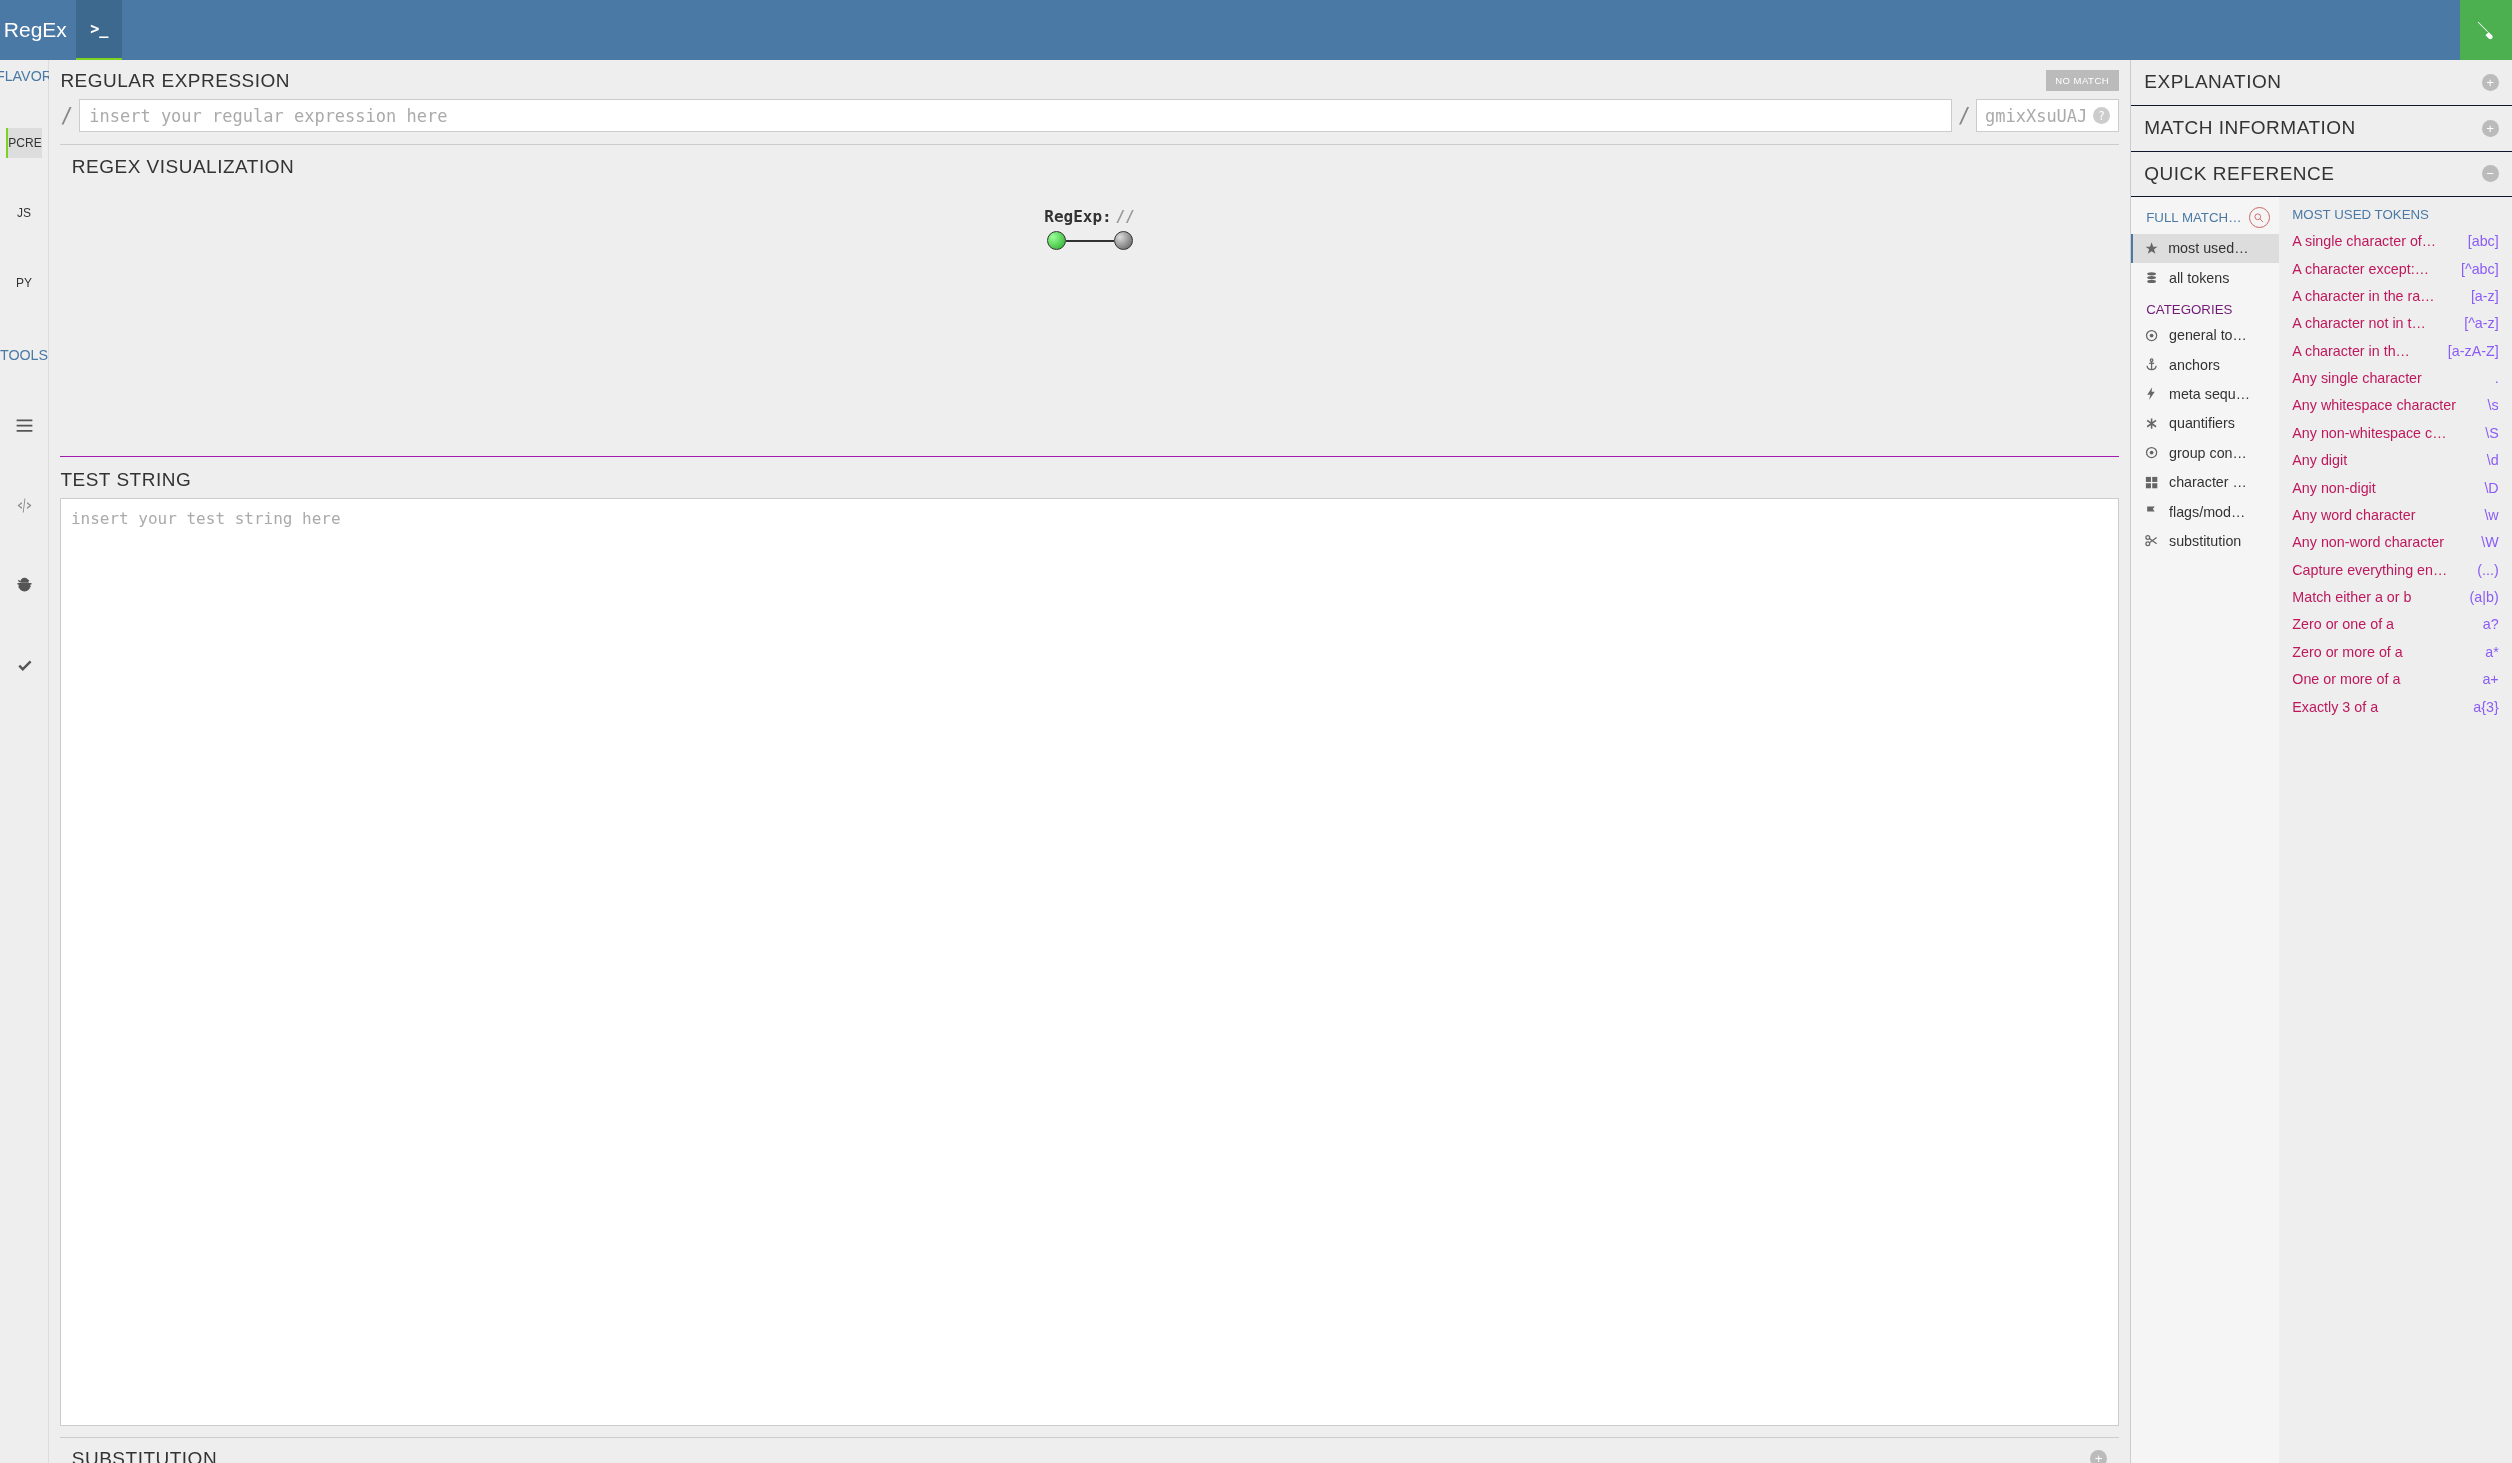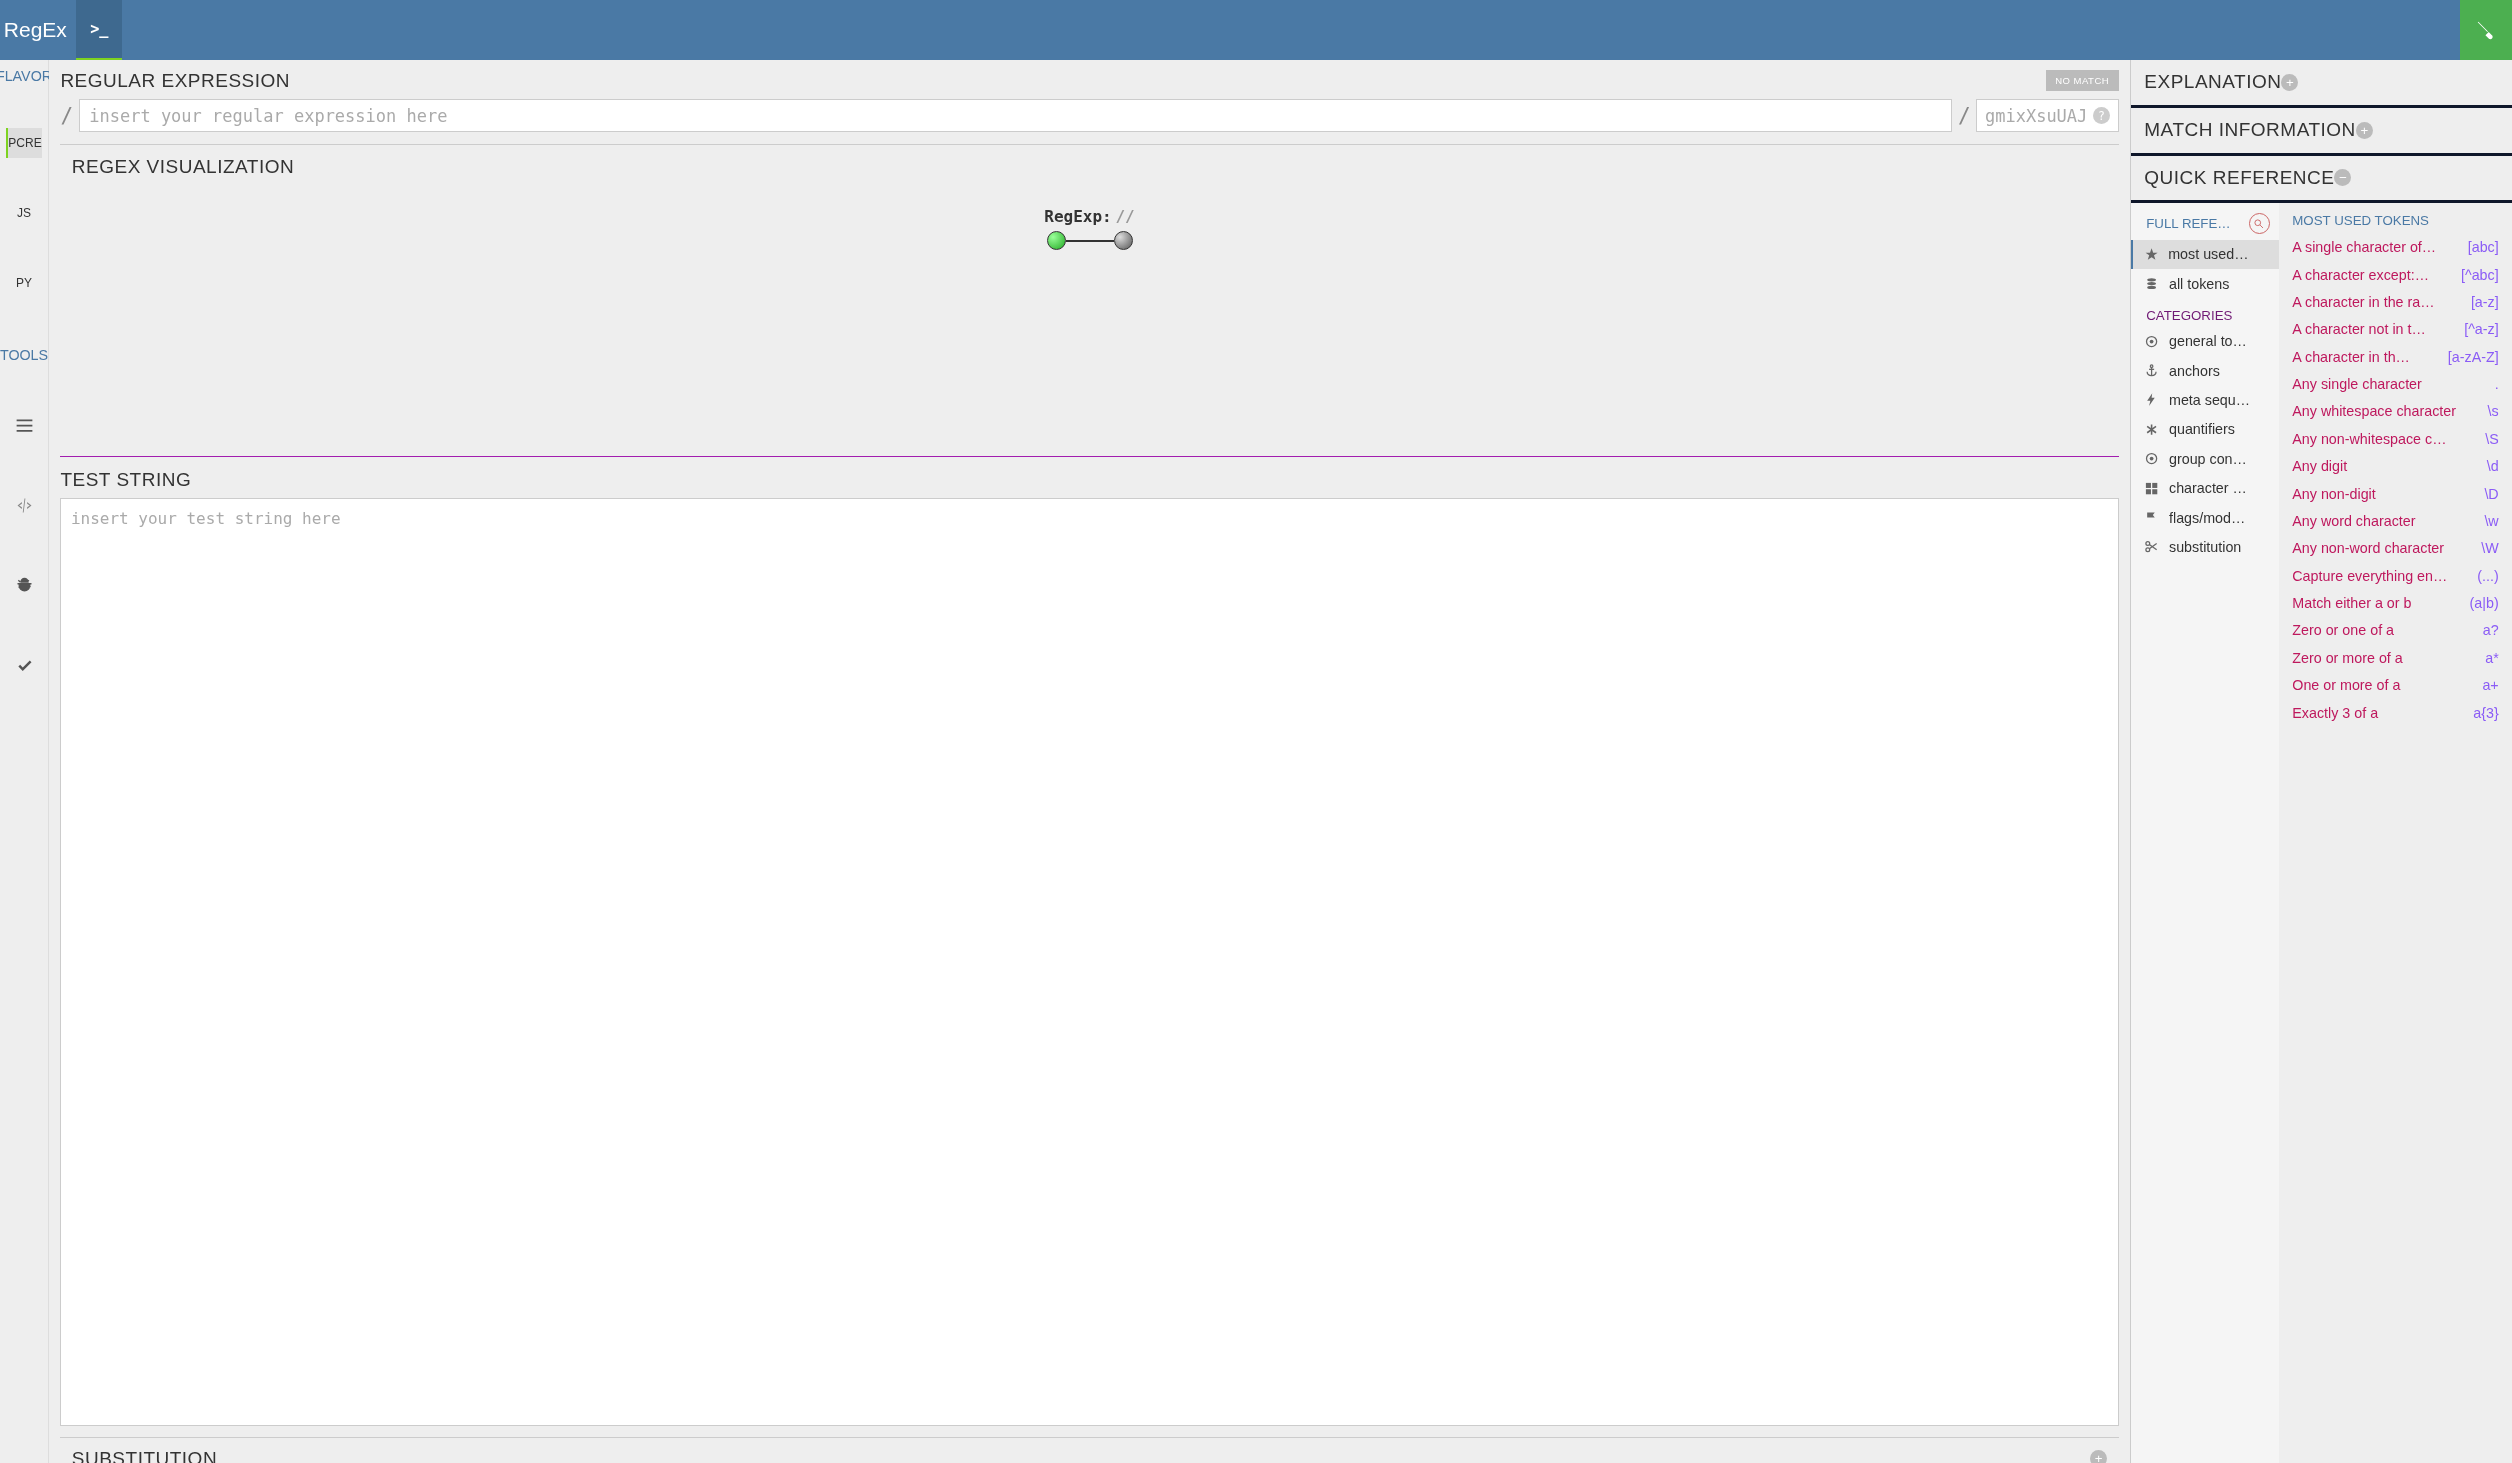--- a/index.html
+++ b/index.html
@@ -233,22 +233,23 @@
 .right-panel {
   width: 381px;
   background: #eee;
   display: flex;
   flex-direction: column;
   overflow: hidden;
 }
 .rp-section-header {
   display: flex;
   align-items: center;
+  justify-content: space-between;
   padding: 11.4px 13.3px;
-  border-bottom: 3px solid #0f172a;
+  border-bottom: 1px solid #0f172a;
 }
 .rp-content {
   flex: 1;
   display: flex;
   overflow: hidden;
 }
 .ref-cats {
   width: 148px;
   background: #f5f5f5;
   overflow-y: auto;
@@ -430,21 +431,21 @@
       <span class="plus-circle">+</span>
     </div>
     <div class="rp-section-header">
       <div class="section-title">QUICK REFERENCE</div>
       <span class="minus-circle">−</span>
     </div>
 
     <div class="rp-content">
       <div class="ref-cats">
         <div class="ref-cat-header">
-          <span>FULL REFE…</span>
+          <span>FULL MATCH…</span>
           <span class="search-icon-wrap">
             <svg viewBox="0 0 24 24">
                 <circle cx="10" cy="10" r="6"></circle>
                 <line x1="15" y1="15" x2="21" y2="21"></line>
               </svg>
           </span>
         </div>
         <div class="cat-item active">
           <svg viewBox="0 0 24 24">
               <path d="M12 2l2.5 7h7l-5.7 4.2 2.2 7L12 16l-6 4.2 2.2-7L2.5 9h7z"></path>

